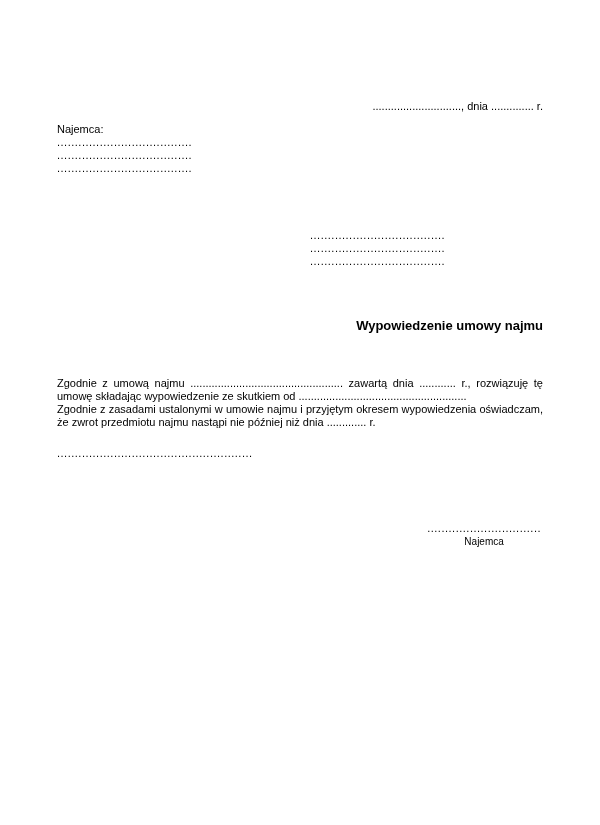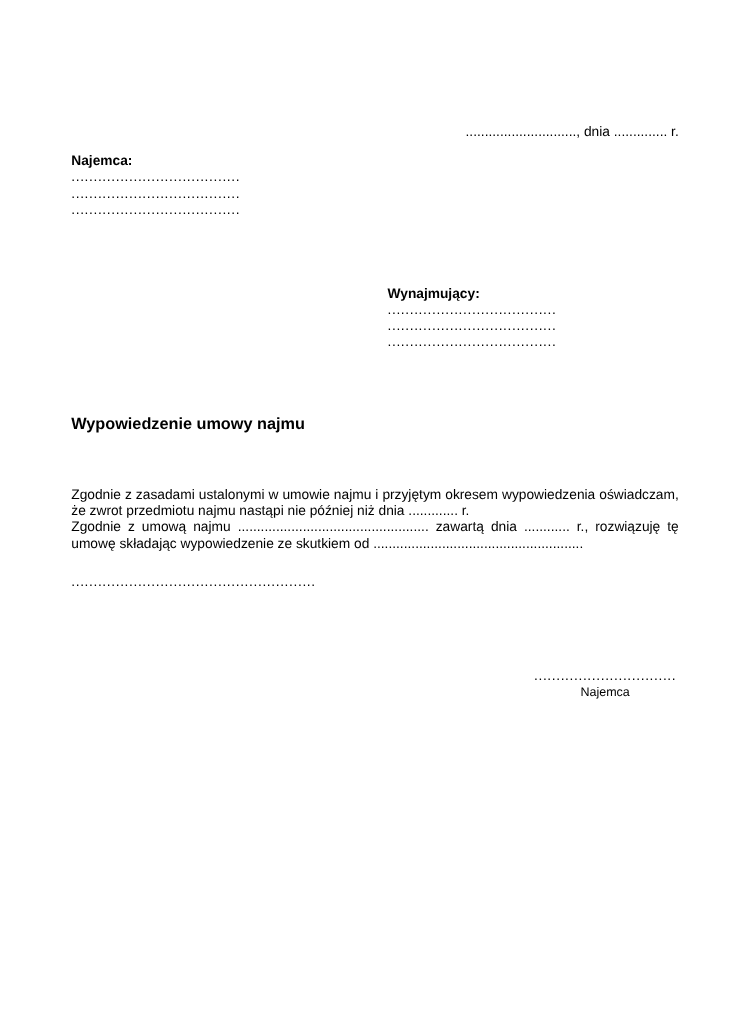--- a/index.html
+++ b/index.html
@@ -20,36 +20,36 @@
     box-sizing: border-box;
     padding: 100px 57px 0 57px;
     font-size: 11px;
     line-height: 13px;
   }
   .date-line {
     text-align: right;
     margin: 0 0 10px 0;
   }
   .party-label {
-    font-weight: bold;
+    font-weight: normal;
     margin: 0;
   }
   .party-line {
     margin: 0;
     letter-spacing: 0.5px;
   }
   .tenant-block {
     margin: 0;
   }
   .landlord-block {
     margin-top: 54px;
     margin-left: 253px;
   }
   .doc-title {
-    text-align: left;
+    text-align: right;
     font-weight: bold;
     font-size: 13px;
     margin: 51px 0 0 0;
   }
   .body-block {
     margin-top: 45px;
   }
   .body-paragraph {
     margin: 0;
     text-align: justify;
@@ -85,31 +85,30 @@
   <p class="date-line">............................., dnia .............. r.</p>
 
   <div class="tenant-block">
     <p class="party-label">Najemca:</p>
     <p class="party-line">......................................</p>
     <p class="party-line">......................................</p>
     <p class="party-line">......................................</p>
   </div>
 
   <div class="landlord-block">
-    <p class="party-label">Wynajmujący:</p>
     <p class="party-line">......................................</p>
     <p class="party-line">......................................</p>
     <p class="party-line">......................................</p>
   </div>
 
   <h1 class="doc-title">Wypowiedzenie umowy najmu</h1>
 
   <div class="body-block">
+    <p class="body-paragraph">Zgodnie z umową najmu .................................................. zawartą dnia ............ r., rozwiązuję tę umowę składając wypowiedzenie ze skutkiem od .......................................................</p>
     <p class="body-paragraph">Zgodnie z zasadami ustalonymi w umowie najmu i przyjętym okresem wypowiedzenia oświadczam, że zwrot przedmiotu najmu nastąpi nie później niż dnia ............. r.</p>
-    <p class="body-paragraph">Zgodnie z umową najmu .................................................. zawartą dnia ............ r., rozwiązuję tę umowę składając wypowiedzenie ze skutkiem od .......................................................</p>
   </div>
 
   <p class="blank-line">.......................................................</p>
 
   <div class="signature-block">
     <span class="signature-inner">
       <span class="signature-dots">................................</span>
       <span class="signature-label">Najemca</span>
     </span>
   </div>

